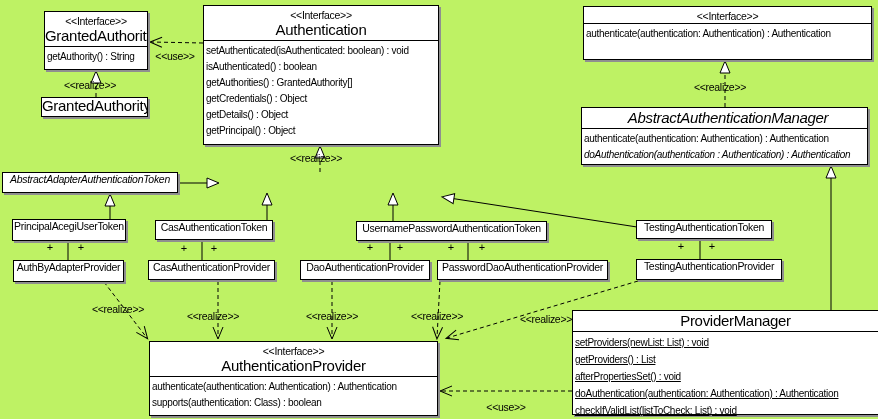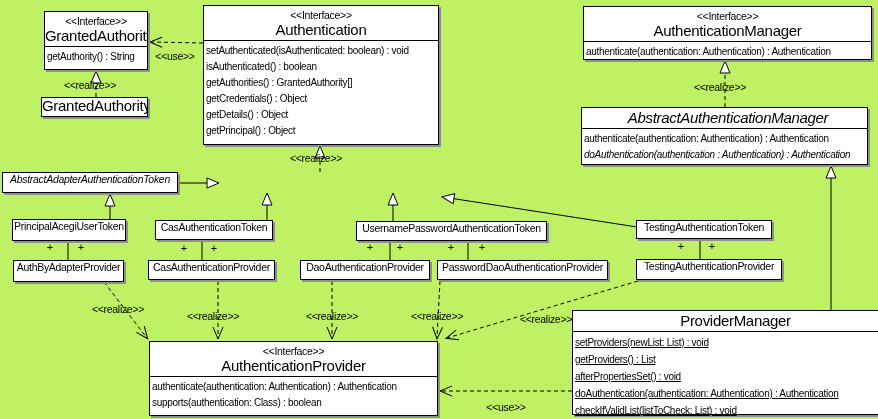--- a/index.html
+++ b/index.html
@@ -89,21 +89,20 @@
       <div class="m">getAuthorities() : GrantedAuthority[]</div>
       <div class="m">getCredentials() : Object</div>
       <div class="m">getDetails() : Object</div>
       <div class="m">getPrincipal() : Object</div>
     </div>
   </div>
 
   <div class="box" style="left:583px;top:6px;width:289px;height:54px">
     <div class="hdr">
       <div class="stereo">&lt;&lt;Interface&gt;&gt;</div>
-      <div class="cname">AuthenticationManager</div>
     </div>
     <div class="methods">
       <div class="m">authenticate(authentication: Authentication) : Authentication</div>
     </div>
   </div>
 
   <div class="box abstract hdr1" style="left:581px;top:107px;width:287px;height:58px">
     <div class="hdr">
       <div class="cname">AbstractAuthenticationManager</div>
     </div>

